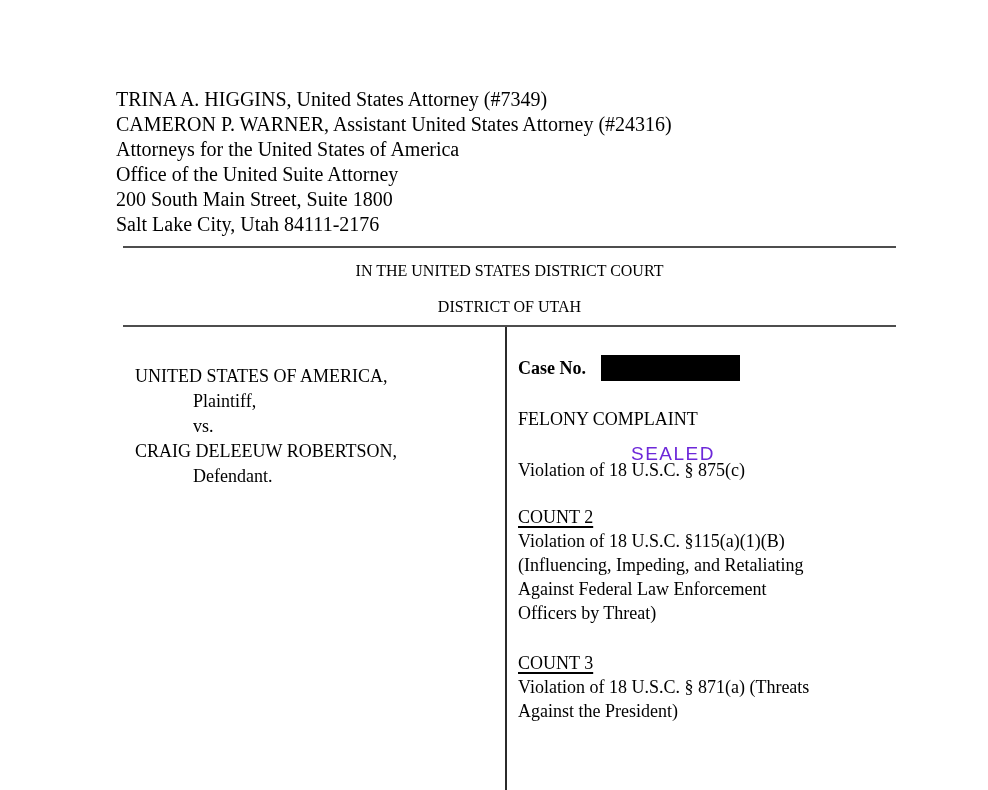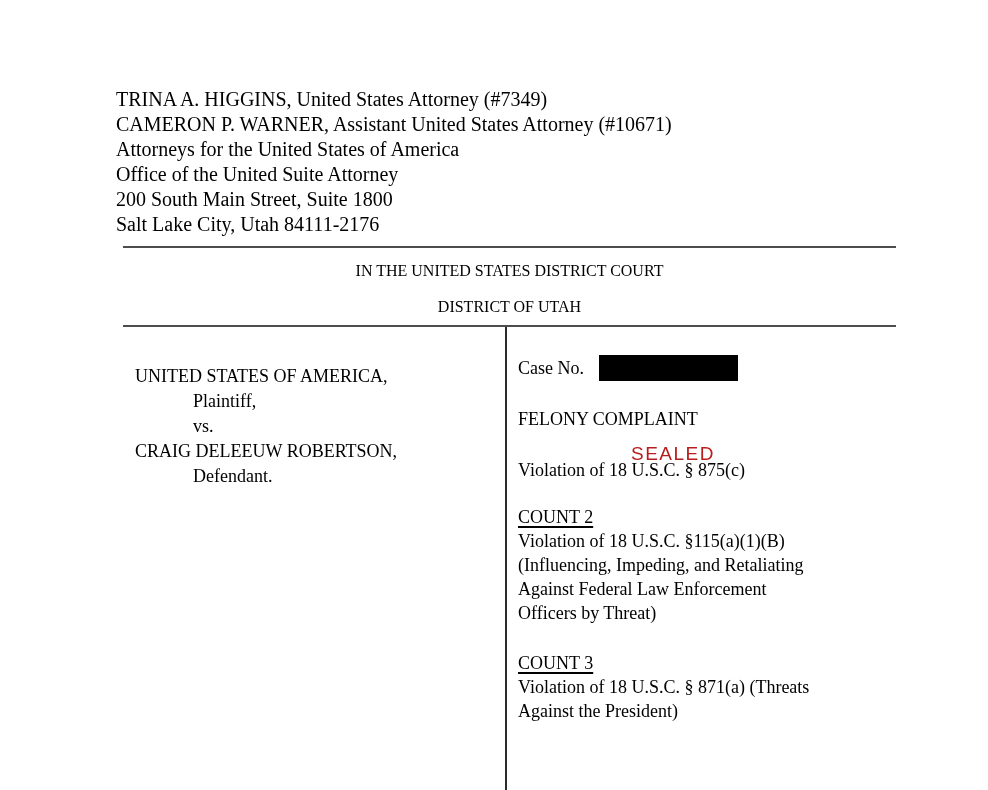--- a/index.html
+++ b/index.html
@@ -65,20 +65,21 @@
     left: 518px;
     top: 355px;
     width: 375px;
     font-size: 18px;
     line-height: 24px;
   }
   .case-row {
     display: flex;
     align-items: center;
     height: 26px;
+    font-weight: bold;
   }
   .case-label { line-height: 26px; }
   .redaction-box {
     display: inline-block;
     width: 139px;
     height: 26px;
     background: #000000;
     margin-left: 15px;
   }
   .felony-title { margin-top: 26px; }
@@ -91,31 +92,31 @@
     text-decoration-thickness: 1.5px;
   }
   .sealed-stamp {
     position: absolute;
     left: 631px;
     top: 443px;
     font-family: "Liberation Sans", sans-serif;
     font-size: 19px;
     line-height: 21px;
     letter-spacing: 1.5px;
-    color: #b91c1c;
+    color: #6d28d9;
   }
 </style>
 </head>
 <body>
 
 <div class="page">
 
   <div class="attorney-block">
     <div>TRINA A. HIGGINS, United States Attorney (#7349)</div>
-    <div>CAMERON P. WARNER, Assistant United States Attorney (#10671)</div>
+    <div>CAMERON P. WARNER, Assistant United States Attorney (#24316)</div>
     <div>Attorneys for the United States of America</div>
     <div>Office of the United Suite Attorney</div>
     <div>200 South Main Street, Suite 1800</div>
     <div>Salt Lake City, Utah 84111-2176</div>
   </div>
 
   <div class="rule rule-top"></div>
 
   <div class="court-heading">
     <div class="line1">IN THE UNITED STATES DISTRICT COURT</div>

